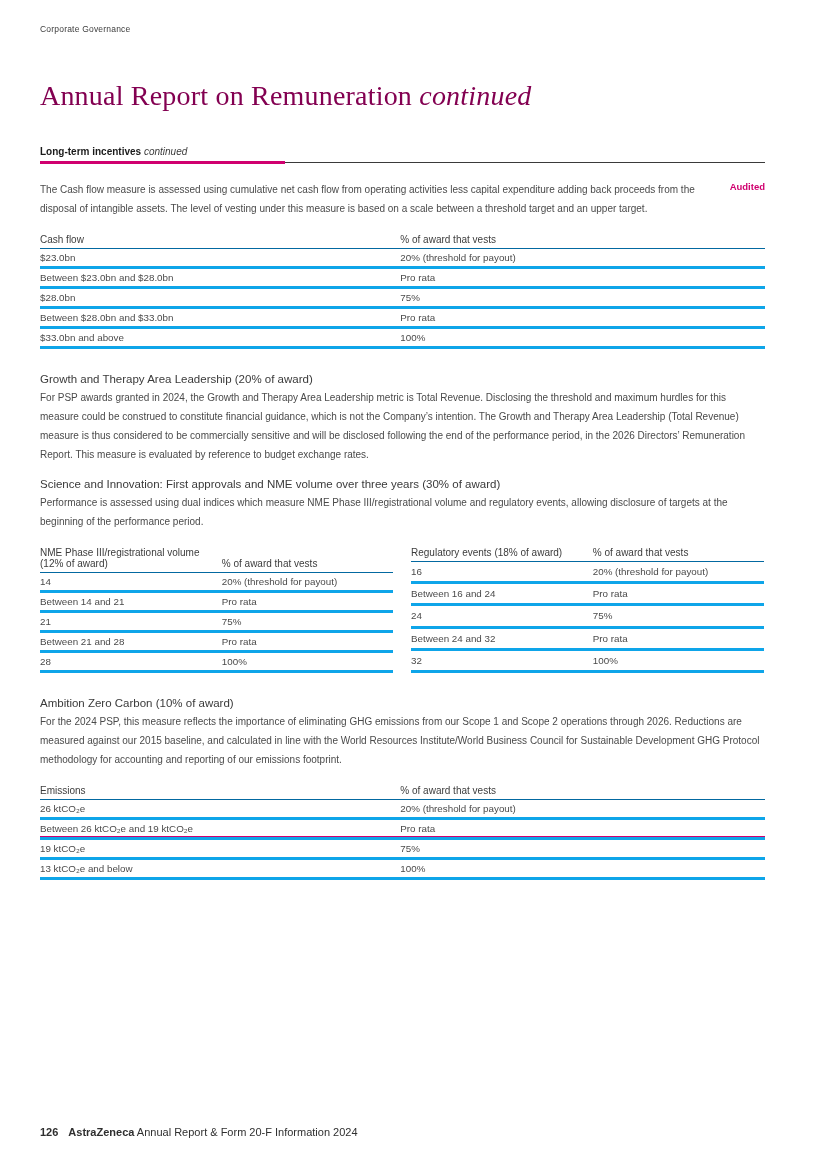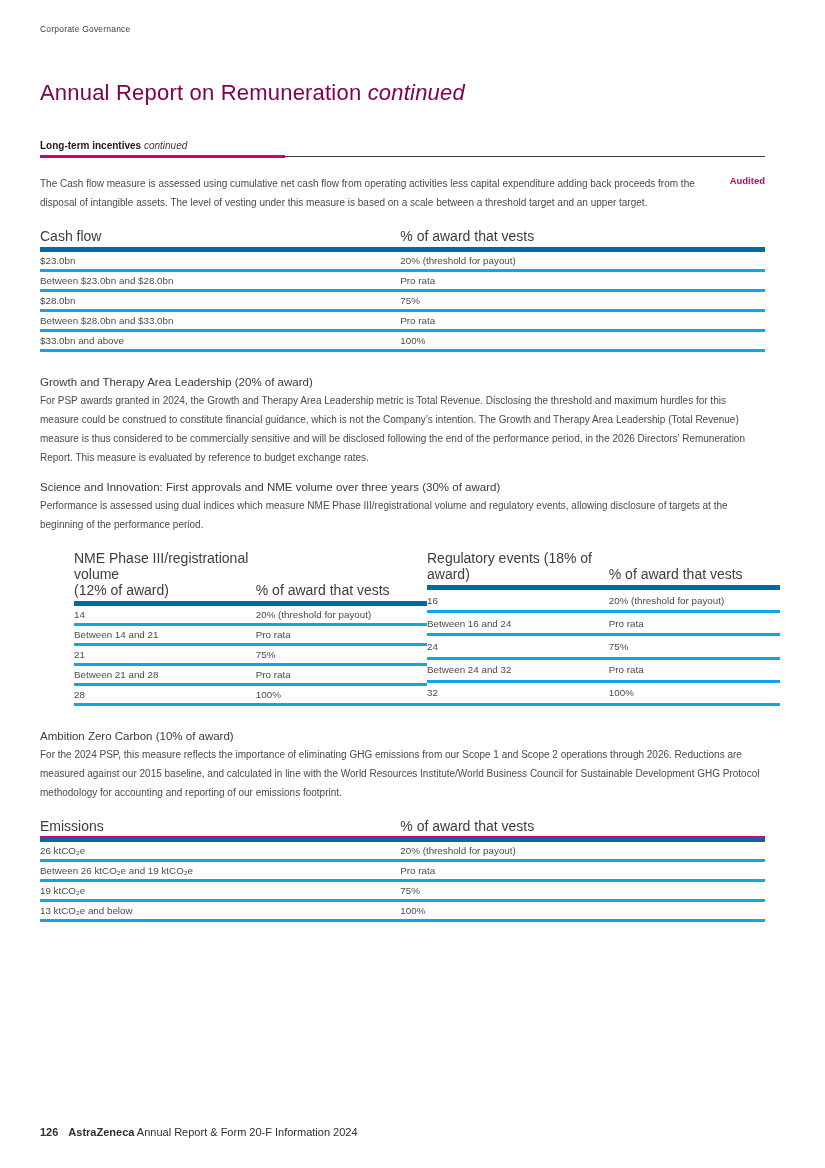--- a/index.html
+++ b/index.html
@@ -16,22 +16,22 @@
   }
 
   .eyebrow {
     font-size: 8.5px;
     color: #3c3c3c;
     letter-spacing: 0.2px;
   }
 
   .doc-title {
     margin-top: 46px;
-    font-family: Liberation Sans, sans-serif;
-    font-size: 22px;
+    font-family: Liberation Serif, serif;
+    font-size: 28px;
     font-weight: 400;
     color: #830051;
     letter-spacing: 0.2px;
   }
   .doc-title .cont { font-style: italic; }
 
   .section-rule {
     margin-top: 34px;
     position: relative;
     border-bottom: 1px solid #3a3a3a;
@@ -73,40 +73,40 @@
 
   table.data-table {
     margin-top: 14px;
     width: 725px;
     border-collapse: collapse;
     table-layout: fixed;
   }
   table.data-table th {
     text-align: left;
     font-weight: 400;
-    font-size: 14px;
+    font-size: 10px;
     color: #3c3c3c;
     padding: 2px 0 3px 0;
-    border-bottom: 5px solid #0369a1;
+    border-bottom: 1px solid #0369a1;
     vertical-align: bottom;
     white-space: pre-line;
   }
   table.data-table td {
     font-size: 9.8px;
     color: #4a4a4a;
     padding: 3px 0 3px 0;
     border-bottom: 3px solid #0ea5e9;
   }
   table.data-table col.c1 { width: 49.7%; }
   table.data-table col.c2 { width: 50.3%; }
 
   .dual-tables {
     display: flex;
+    gap: 18px;
     width: 725px;
-    margin-left: 34px;
   }
   .dual-tables table.data-table { width: 353px; margin-top: 14px; }
   .dual-tables table.data-table col.c1 { width: 51.5%; }
   .dual-tables table.data-table col.c2 { width: 48.5%; }
   .spacer-14 { height: 14px; }
   .spacer-24 { height: 24px; }
 
   .bottom-rule {
     position: absolute;
     left: 40px;

